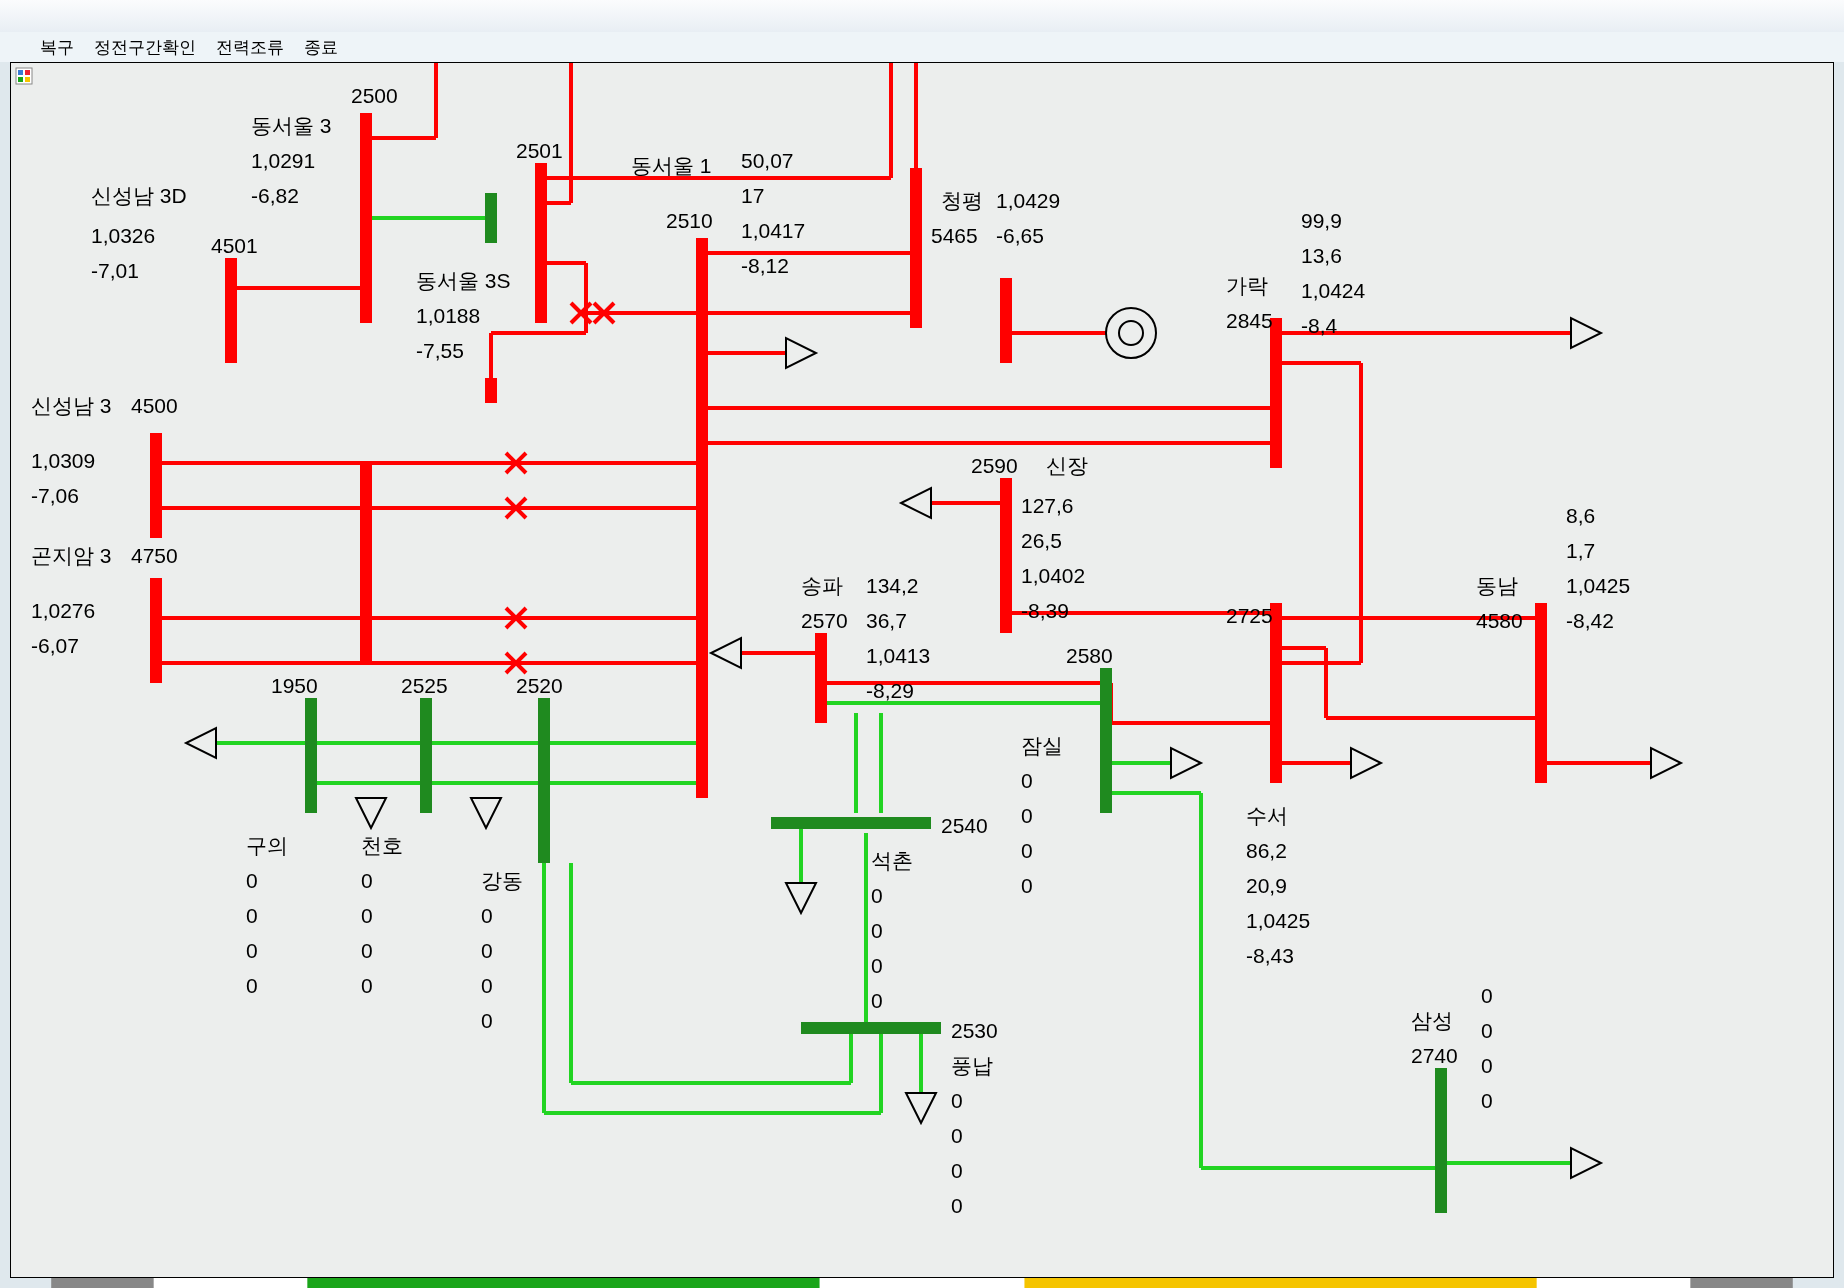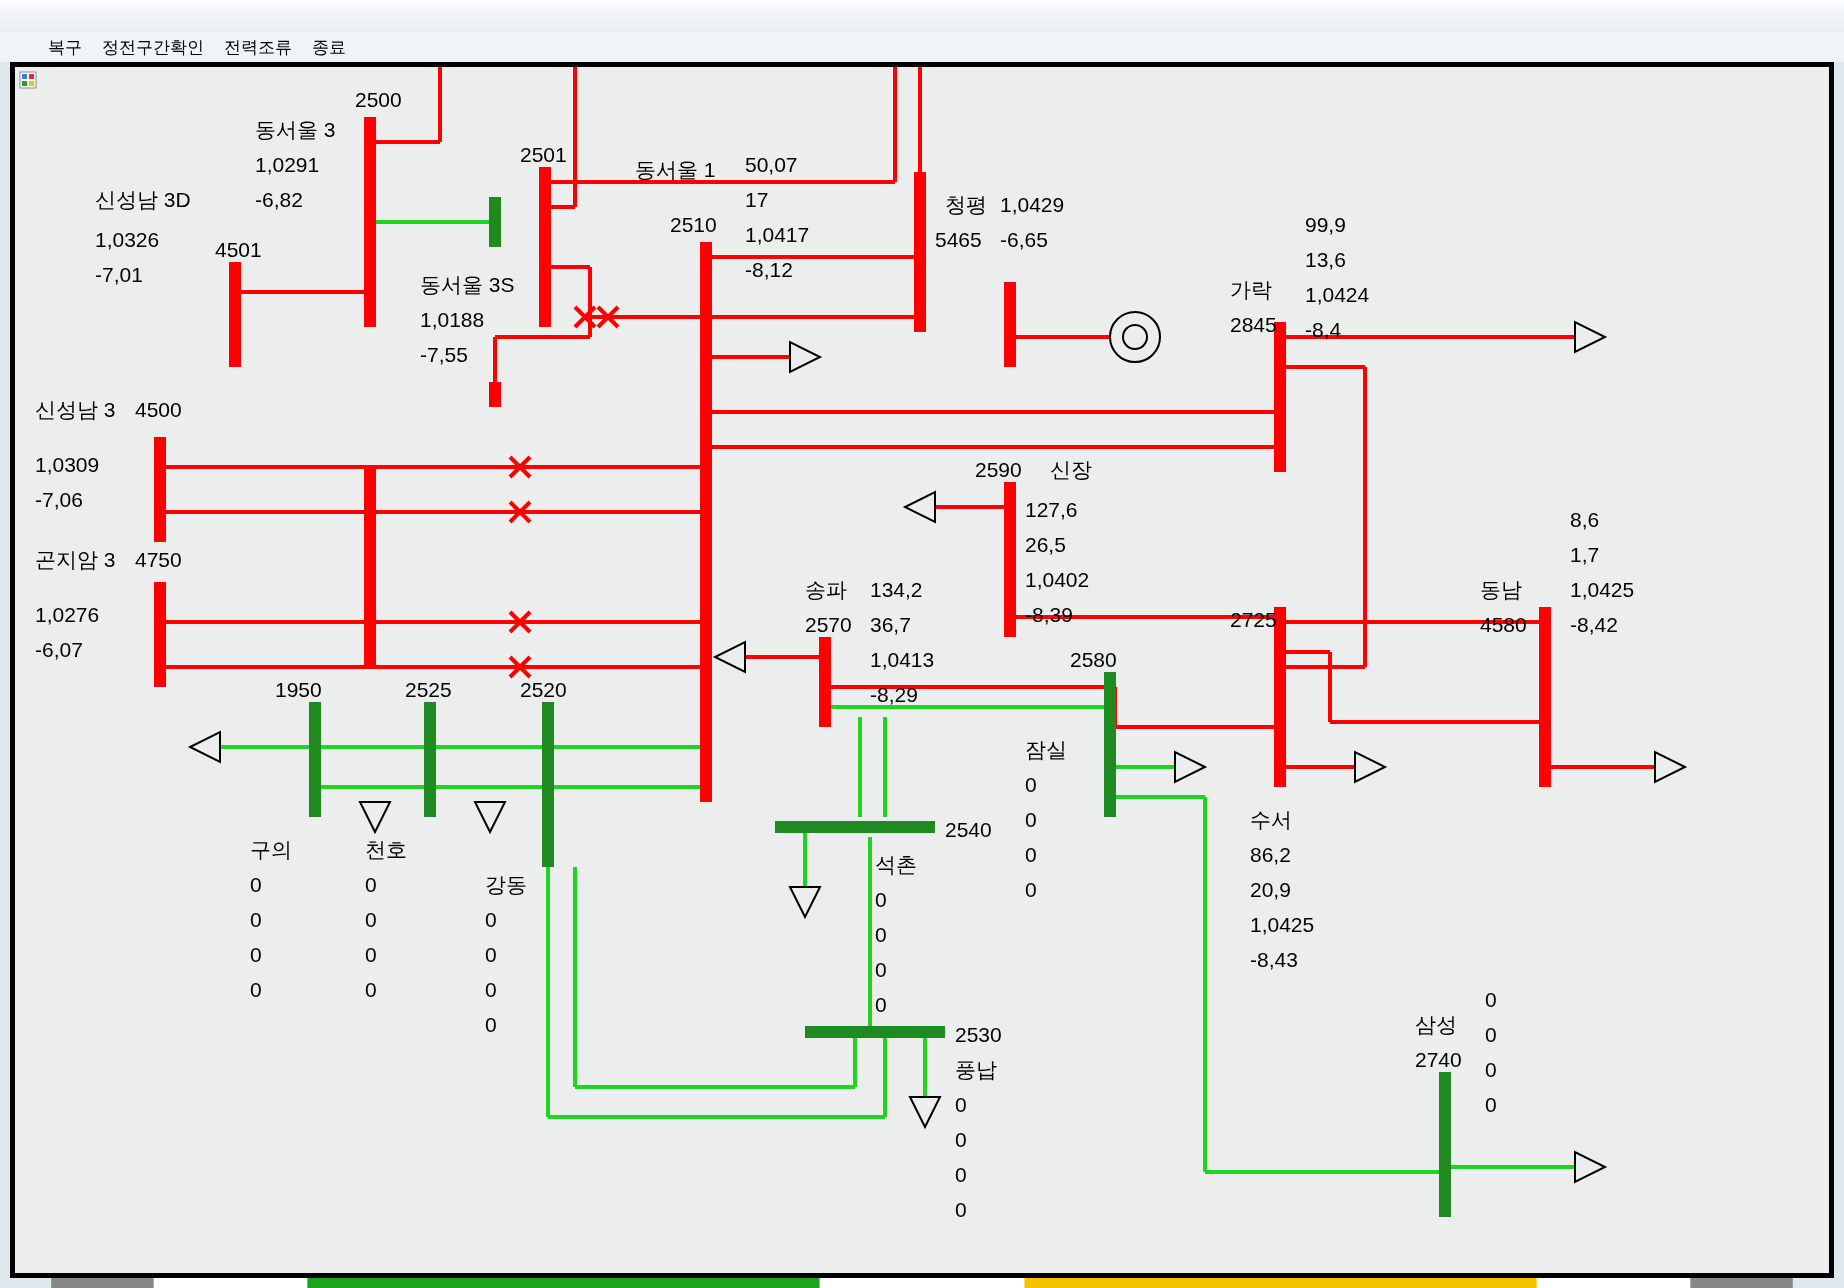--- a/index.html
+++ b/index.html
@@ -1,20 +1,20 @@
 <!DOCTYPE html>
 <html><head>
 <meta charset="utf-8">
 <style>
   html,body{margin:0;padding:0;width:1844px;height:1288px;background:#dfe8ed;font-family:"Malgun Gothic",sans-serif;overflow:hidden}
   .titlebar{position:absolute;left:0;top:0;right:0;height:32px;background:linear-gradient(#fbfcfd,#e8eef4);border-bottom:1px solid #9cb8cc}
-  .menubar{position:absolute;left:0;top:32px;right:0;height:30px;background:#eef4f8;font-size:17px;display:flex;gap:20px;align-items:center;padding:0 10px}
+  .menubar{position:absolute;left:0;top:32px;right:0;height:30px;background:#eef4f8;font-size:17px;display:flex;gap:20px;align-items:center;padding:0 2px}
   .menubar .mi{cursor:pointer}
   .menubar .icon{width:18px;height:18px;display:inline-block}
-  .canvas{position:absolute;left:10px;top:62px;right:10px;bottom:10px;background:#eceeed;border:5px solid #000000}
+  .canvas{position:absolute;left:10px;top:62px;right:10px;bottom:10px;background:#eceeed;border:1px solid #000000}
   .canvas .appicon{position:absolute;left:4px;top:4px;width:18px;height:18px}
   svg{position:absolute;left:0;top:0}
   text{font-family:"Malgun Gothic",sans-serif;font-size:21px;fill:#000}
   .bus-red{stroke:#ff0000;stroke-width:12}
   .bus-grn{stroke:#1f8a1f;stroke-width:12}
   .line-red{stroke:#ff0000;stroke-width:4;fill:none}
   .line-grn{stroke:#22d422;stroke-width:4;fill:none}
   .arrow{stroke:#000;stroke-width:2;fill:none}
   .gen{stroke:#000;stroke-width:2;fill:none}
 </style>

